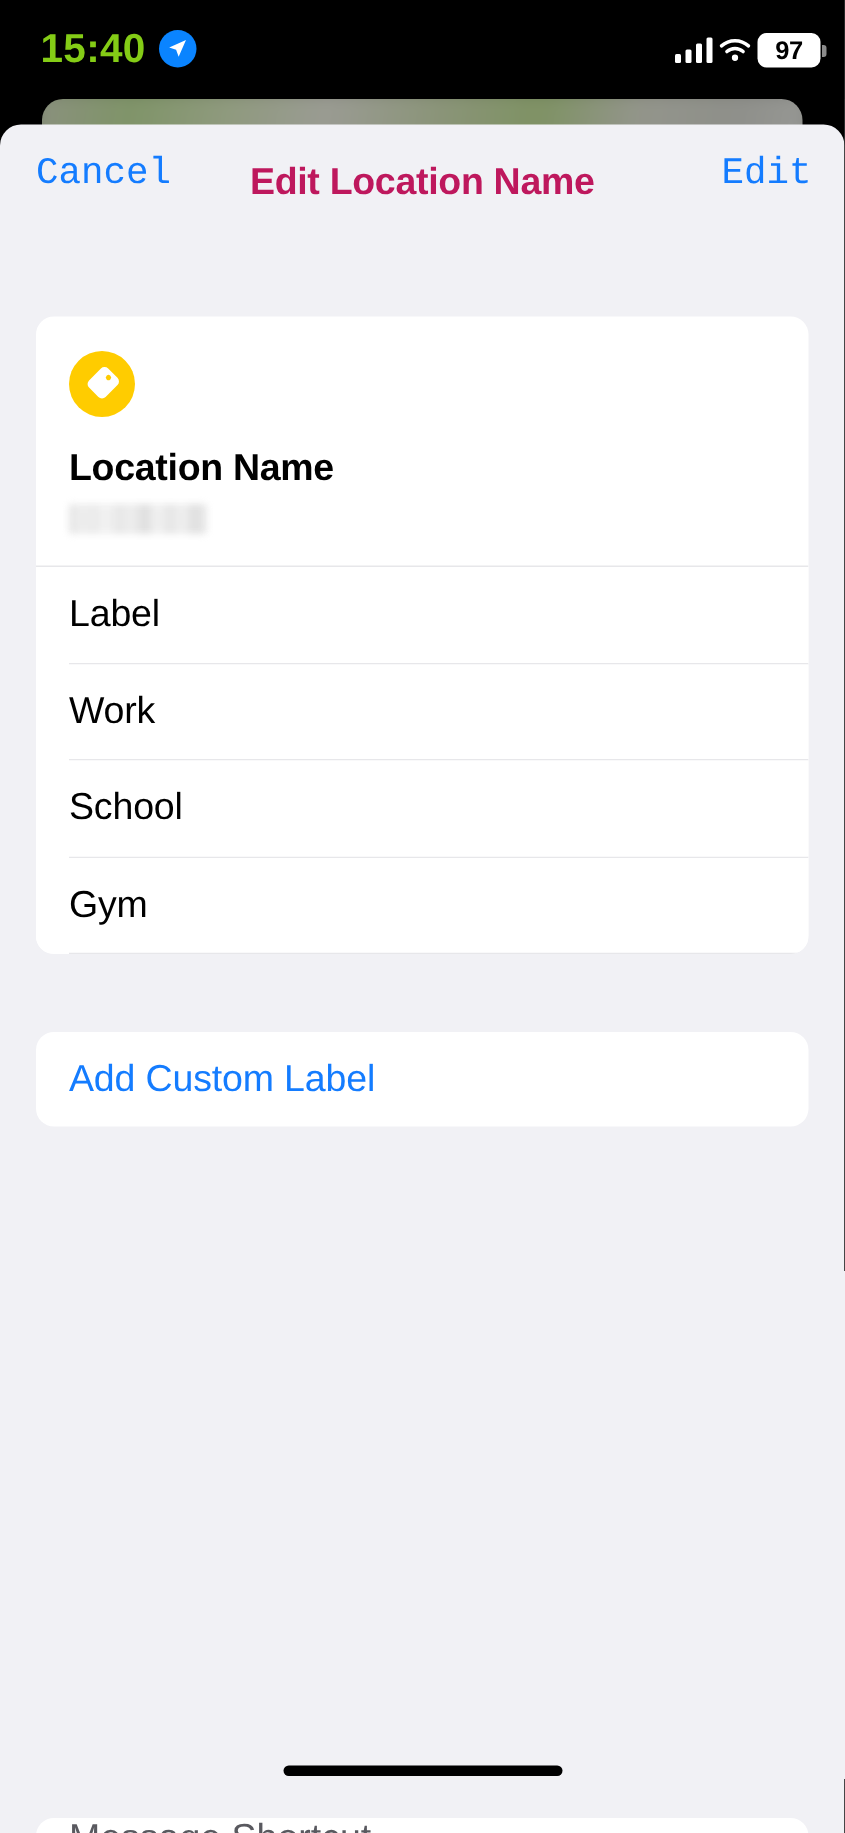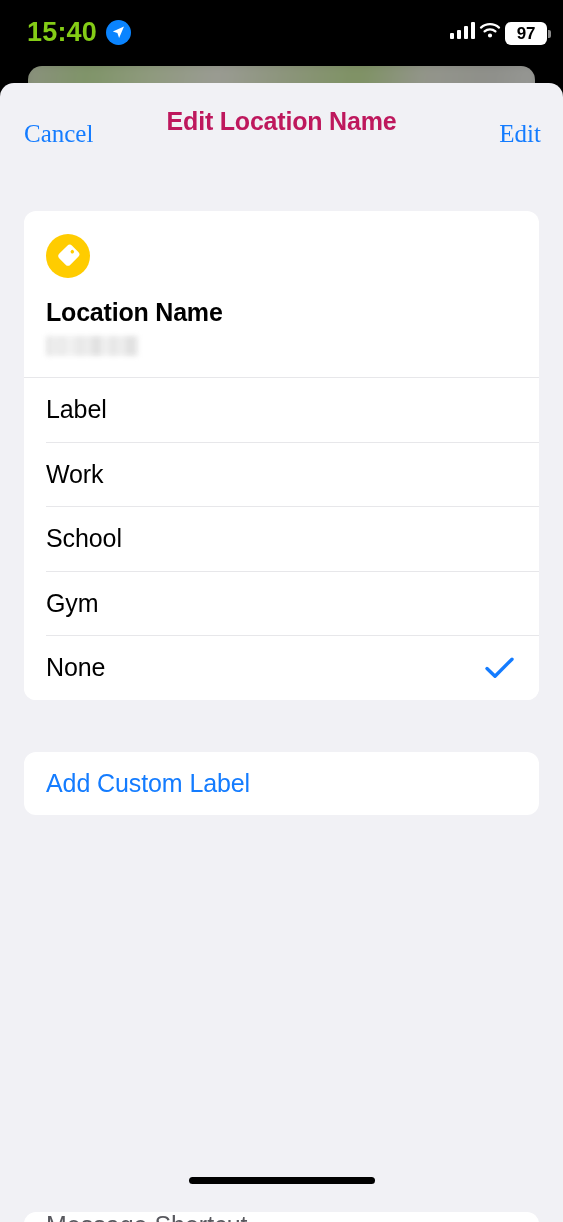--- a/index.html
+++ b/index.html
@@ -56,21 +56,21 @@
     position: relative;
     flex: none;
   }
   .loc-arrow svg { position: absolute; top: 4px; left: 4px; }
 
   .sb-right {
     position: absolute;
     right: 16px;
     top: 22px;
     display: flex;
-    align-items: flex-start;
+    align-items: center;
     gap: 3px;
   }
 
   .bars { display: flex; align-items: flex-end; gap: 2.5px; height: 17px; }
   .bars i { display: block; width: 4.5px; background: #ffffff; border-radius: 1px; }
   .bars i:nth-child(1) { height: 6px; }
   .bars i:nth-child(2) { height: 9px; }
   .bars i:nth-child(3) { height: 13px; }
   .bars i:nth-child(4) { height: 17px; }
 
@@ -141,28 +141,28 @@
 
   
   #nav-bar {
     position: relative;
     height: 82px;
     width: 100%;
   }
 
   .nav-btn {
     position: absolute;
-    top: 38px;
+    top: 20px;
     font-size: 25px;
     color: #147cff;
     line-height: 1;
     background: none;
     border: 0;
     padding: 0;
-    font-family: Liberation Serif, serif;
+    font-family: Liberation Mono, monospace;
     cursor: pointer;
     white-space: nowrap;
   }
   #cancel-button { left: 24px; }
   #edit-button   { right: 22px; }
 
   #nav-title {
     position: absolute;
     top: 26px;
     left: 0;
@@ -394,28 +394,20 @@
       <div class="row">
         <span class="row-label">School</span>
       </div>
       <div class="sep inset"></div>
 
       <div class="row">
         <span class="row-label">Gym</span>
       </div>
       <div class="sep inset"></div>
 
-      <div class="row">
-        <span class="row-label">None</span>
-        <span class="row-check">
-          <svg width="31" height="24" viewBox="0 0 31 24">
-            <path d="M3 12.6 L11 20.2 L28 3.2" stroke="#147cff" stroke-width="3.4" fill="none" stroke-linecap="round" stroke-linejoin="round"></path>
-          </svg>
-        </span>
-      </div>
     </div>
 
     <div class="card" id="custom-card">
       <div class="row-link">
         <span>Add Custom Label</span>
       </div>
     </div>
 
   </div>
 

